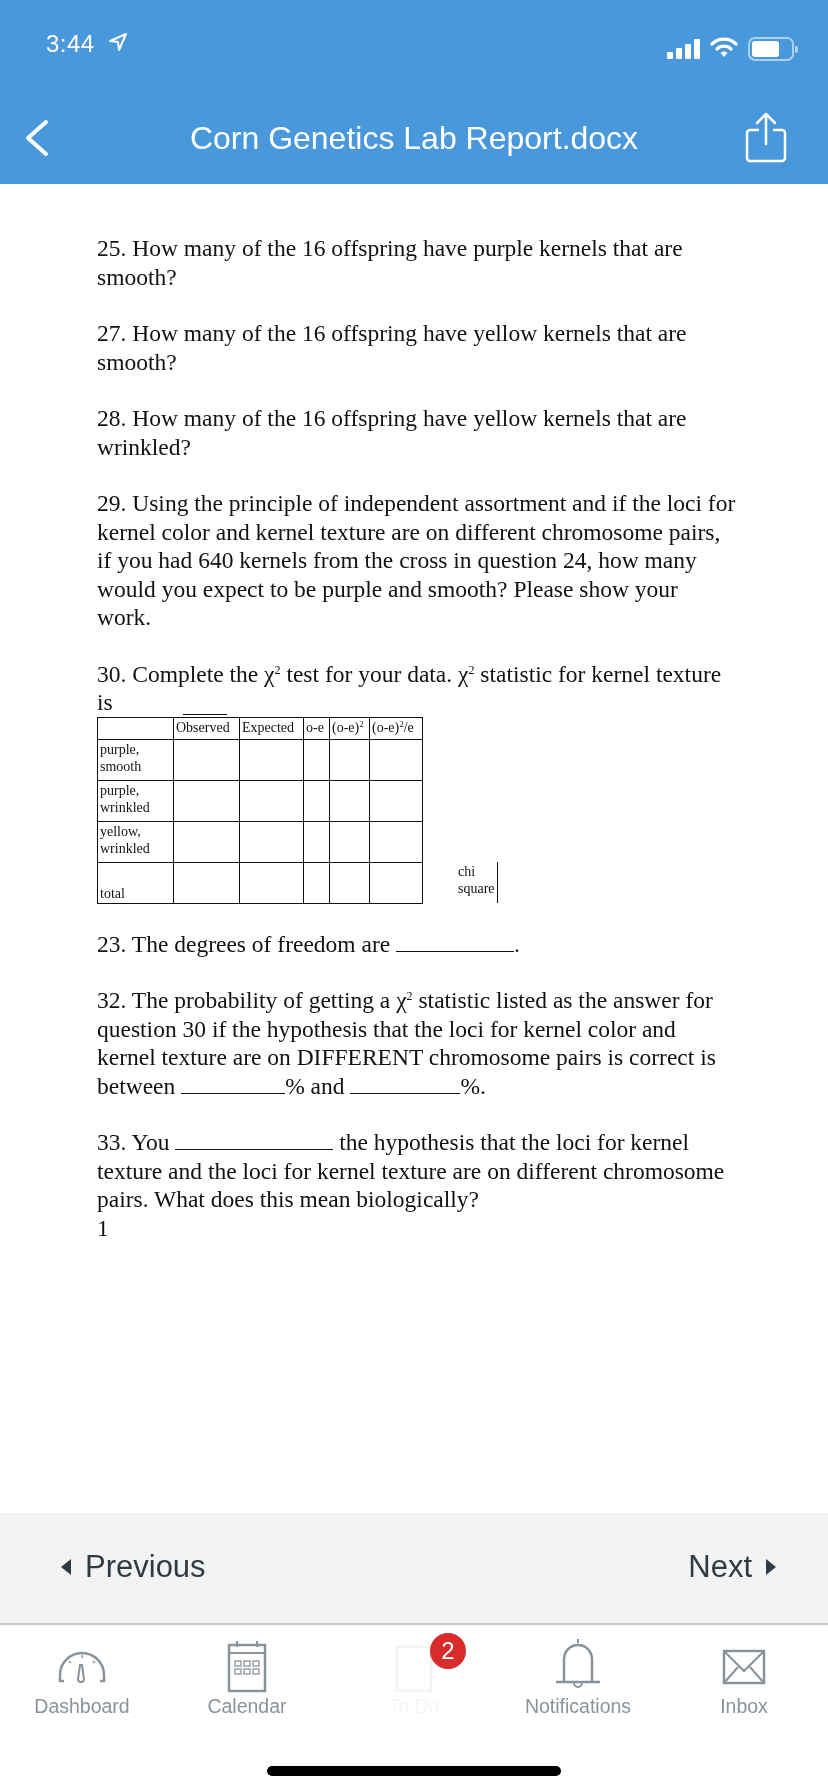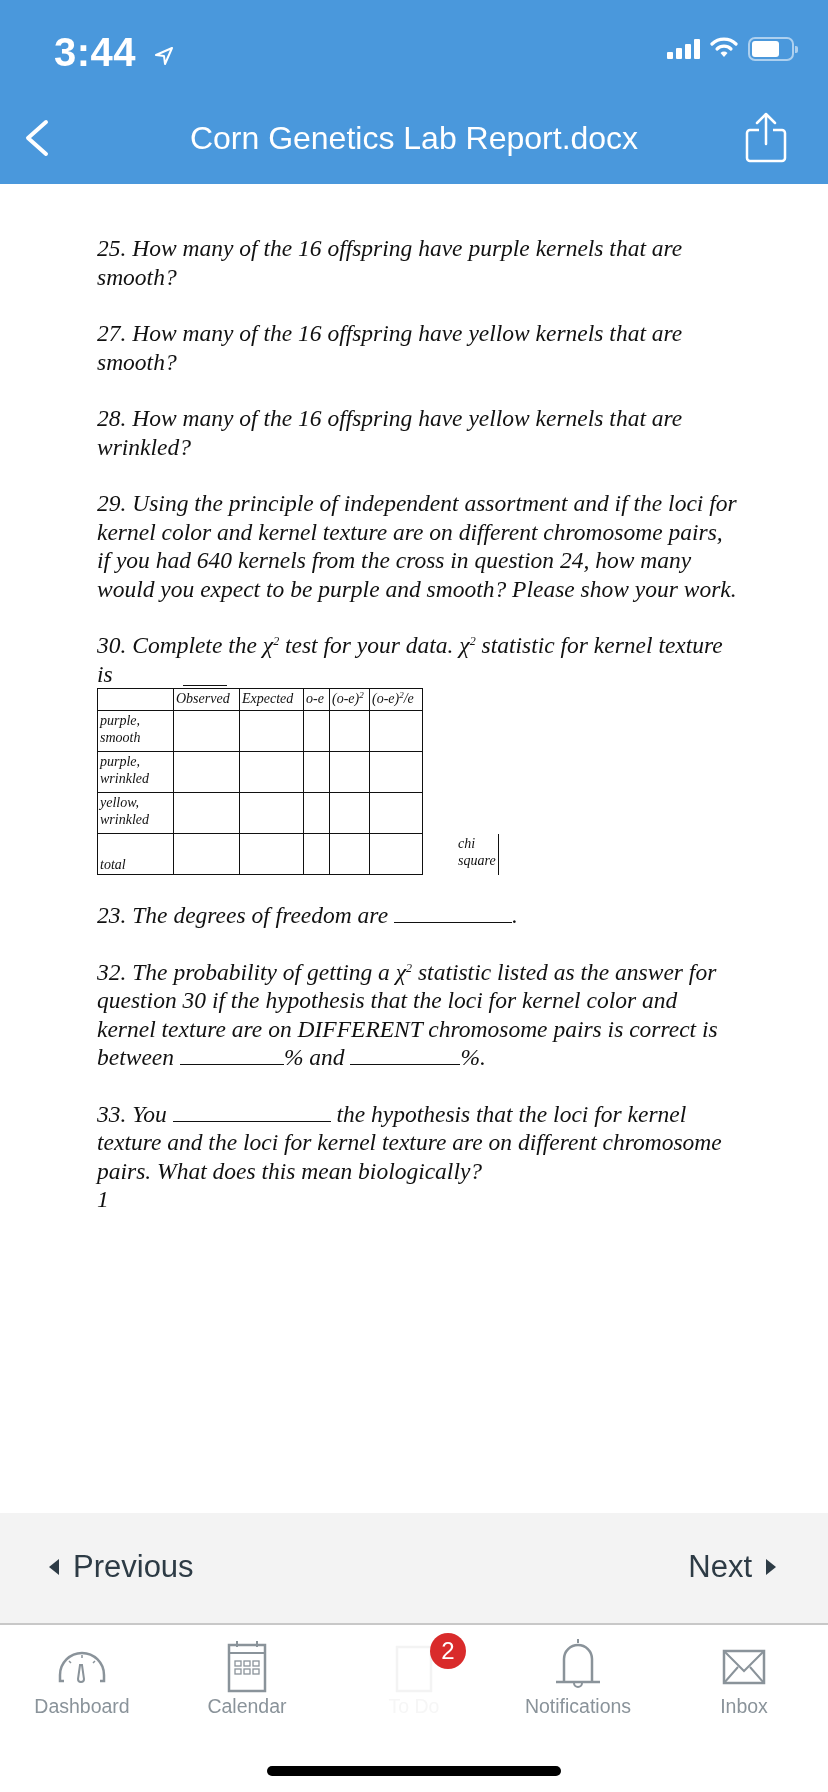--- a/index.html
+++ b/index.html
@@ -1,53 +1,53 @@
 <!DOCTYPE html>
 <html><head>
   <meta charset="utf-8">
   <style>
     * { box-sizing: border-box; margin: 0; padding: 0; }
     html, body { width: 828px; height: 1792px; background: #ffffff; overflow: hidden; }
     body { position: relative; font-family: "Liberation Sans", sans-serif; }
 
     .header { position: absolute; left: 0; top: 0; width: 828px; height: 184px; background: #4a98dc; color: #fff; }
-    .status-time { position: absolute; left: 54px; top: 30px; font-size: 40px; font-weight: 700; letter-spacing: 0.5px; }
+    .status-time { position: absolute; left: 46px; top: 30px; font-size: 24px; font-weight: 400; letter-spacing: 0.5px; }
     .status-time .loc { display: inline-block; font-size: 22px; margin-left: 6px; transform: rotate(0deg); }
     .status-icons { position: absolute; right: 34px; top: 36px; display: flex; align-items: center; gap: 10px; }
     .signal { display: flex; align-items: flex-end; gap: 3px; height: 20px; }
     .signal span { display: block; width: 6px; background: #fff; border-radius: 1px; }
     .battery { width: 46px; height: 24px; border: 2px solid rgba(255,255,255,0.55); border-radius: 7px; padding: 2px; position: relative; }
     .battery .fill { width: 70%; height: 100%; background: #fff; border-radius: 3px; }
     .battery::after { content: ""; position: absolute; right: -6px; top: 7px; width: 3px; height: 7px; background: rgba(255,255,255,0.55); border-radius: 0 2px 2px 0; }
 
     .nav-back { position: absolute; left: 22px; top: 118px; width: 30px; height: 40px; cursor: pointer; }
     .nav-title { position: absolute; left: 0; width: 828px; top: 120px; text-align: center; font-size: 32px; font-weight: 500; }
     .share-btn { position: absolute; right: 40px; top: 112px; width: 44px; height: 52px; cursor: pointer; }
 
-    .doc { position: absolute; left: 97px; top: 234px; width: 640px; font-family: "Liberation Serif", serif; color: #111; font-size: 23.5px; line-height: 28.5px; font-style: italic; }
+    .doc { position: absolute; left: 97px; top: 234px; width: 640px; font-family: "Liberation Serif", serif; color: #111; font-size: 23.5px; line-height: 28.5px; }
     .q { margin-bottom: 28px; }
     .blank { display: inline-block; border-bottom: 1.5px solid #111; height: 20px; vertical-align: baseline; }
     sup { font-size: 12px; line-height: 0; vertical-align: 8px; }
 
     .chi-table { border-collapse: collapse; font-size: 14px; line-height: 17px; margin-top: 0px; }
     .chi-table td { border: 1.5px solid #111; padding: 1px 2px; vertical-align: top; }
     .chi-table td.label { width: 76px; height: 41px; }
     .chi-table .hdr td { height: 22px; }
     .chi-table td.c1 { width: 66px; }
     .chi-table td.c2 { width: 64px; }
     .chi-table td.c3 { width: 26px; }
     .chi-table td.c4 { width: 40px; }
     .chi-table td.c5 { width: 53px; }
     .chi-table td.noborder { border: none; }
     .chi-table td.chisq { border-top: none; border-bottom: none; border-left: 1.5px solid #111; border-right: 1.5px solid #111; width: 62px; padding-left: 35px; }
     .chi-table td.total { vertical-align: bottom; height: 41px; }
 
     .pager { position: absolute; left: 0; top: 1513px; width: 828px; height: 112px; background: #f3f3f3; border-bottom: 2px solid #c8c8c8; }
     .pager-btn { position: absolute; top: 36px; font-size: 31px; font-weight: 500; color: #2d3b45; display: flex; align-items: center; gap: 14px; cursor: pointer; }
-    .pager-prev { left: 49px; }
+    .pager-prev { left: 61px; }
     .pager-next { right: 52px; }
     .tri-left { width: 0; height: 0; border-top: 8px solid transparent; border-bottom: 8px solid transparent; border-right: 10px solid #2d3b45; }
     .tri-right { width: 0; height: 0; border-top: 8px solid transparent; border-bottom: 8px solid transparent; border-left: 10px solid #2d3b45; }
 
     .tabbar { position: absolute; left: 0; top: 1627px; width: 828px; height: 120px; background: #fff; }
     .tab { position: absolute; top: 10px; width: 150px; text-align: center; color: #8a939a; font-size: 19.5px; cursor: pointer; }
     .tab .ic { display: block; margin: 0 auto; height: 58px; }
     .tab .lbl { display: block; margin-top: 0; }
     .tab-todo { color: #f6f6f6; }
     .badge { position: absolute; left: 430px; top: 6px; width: 36px; height: 36px; border-radius: 18px; background: #d92b2b; color: #fff; font-size: 24px; text-align: center; line-height: 36px; }

